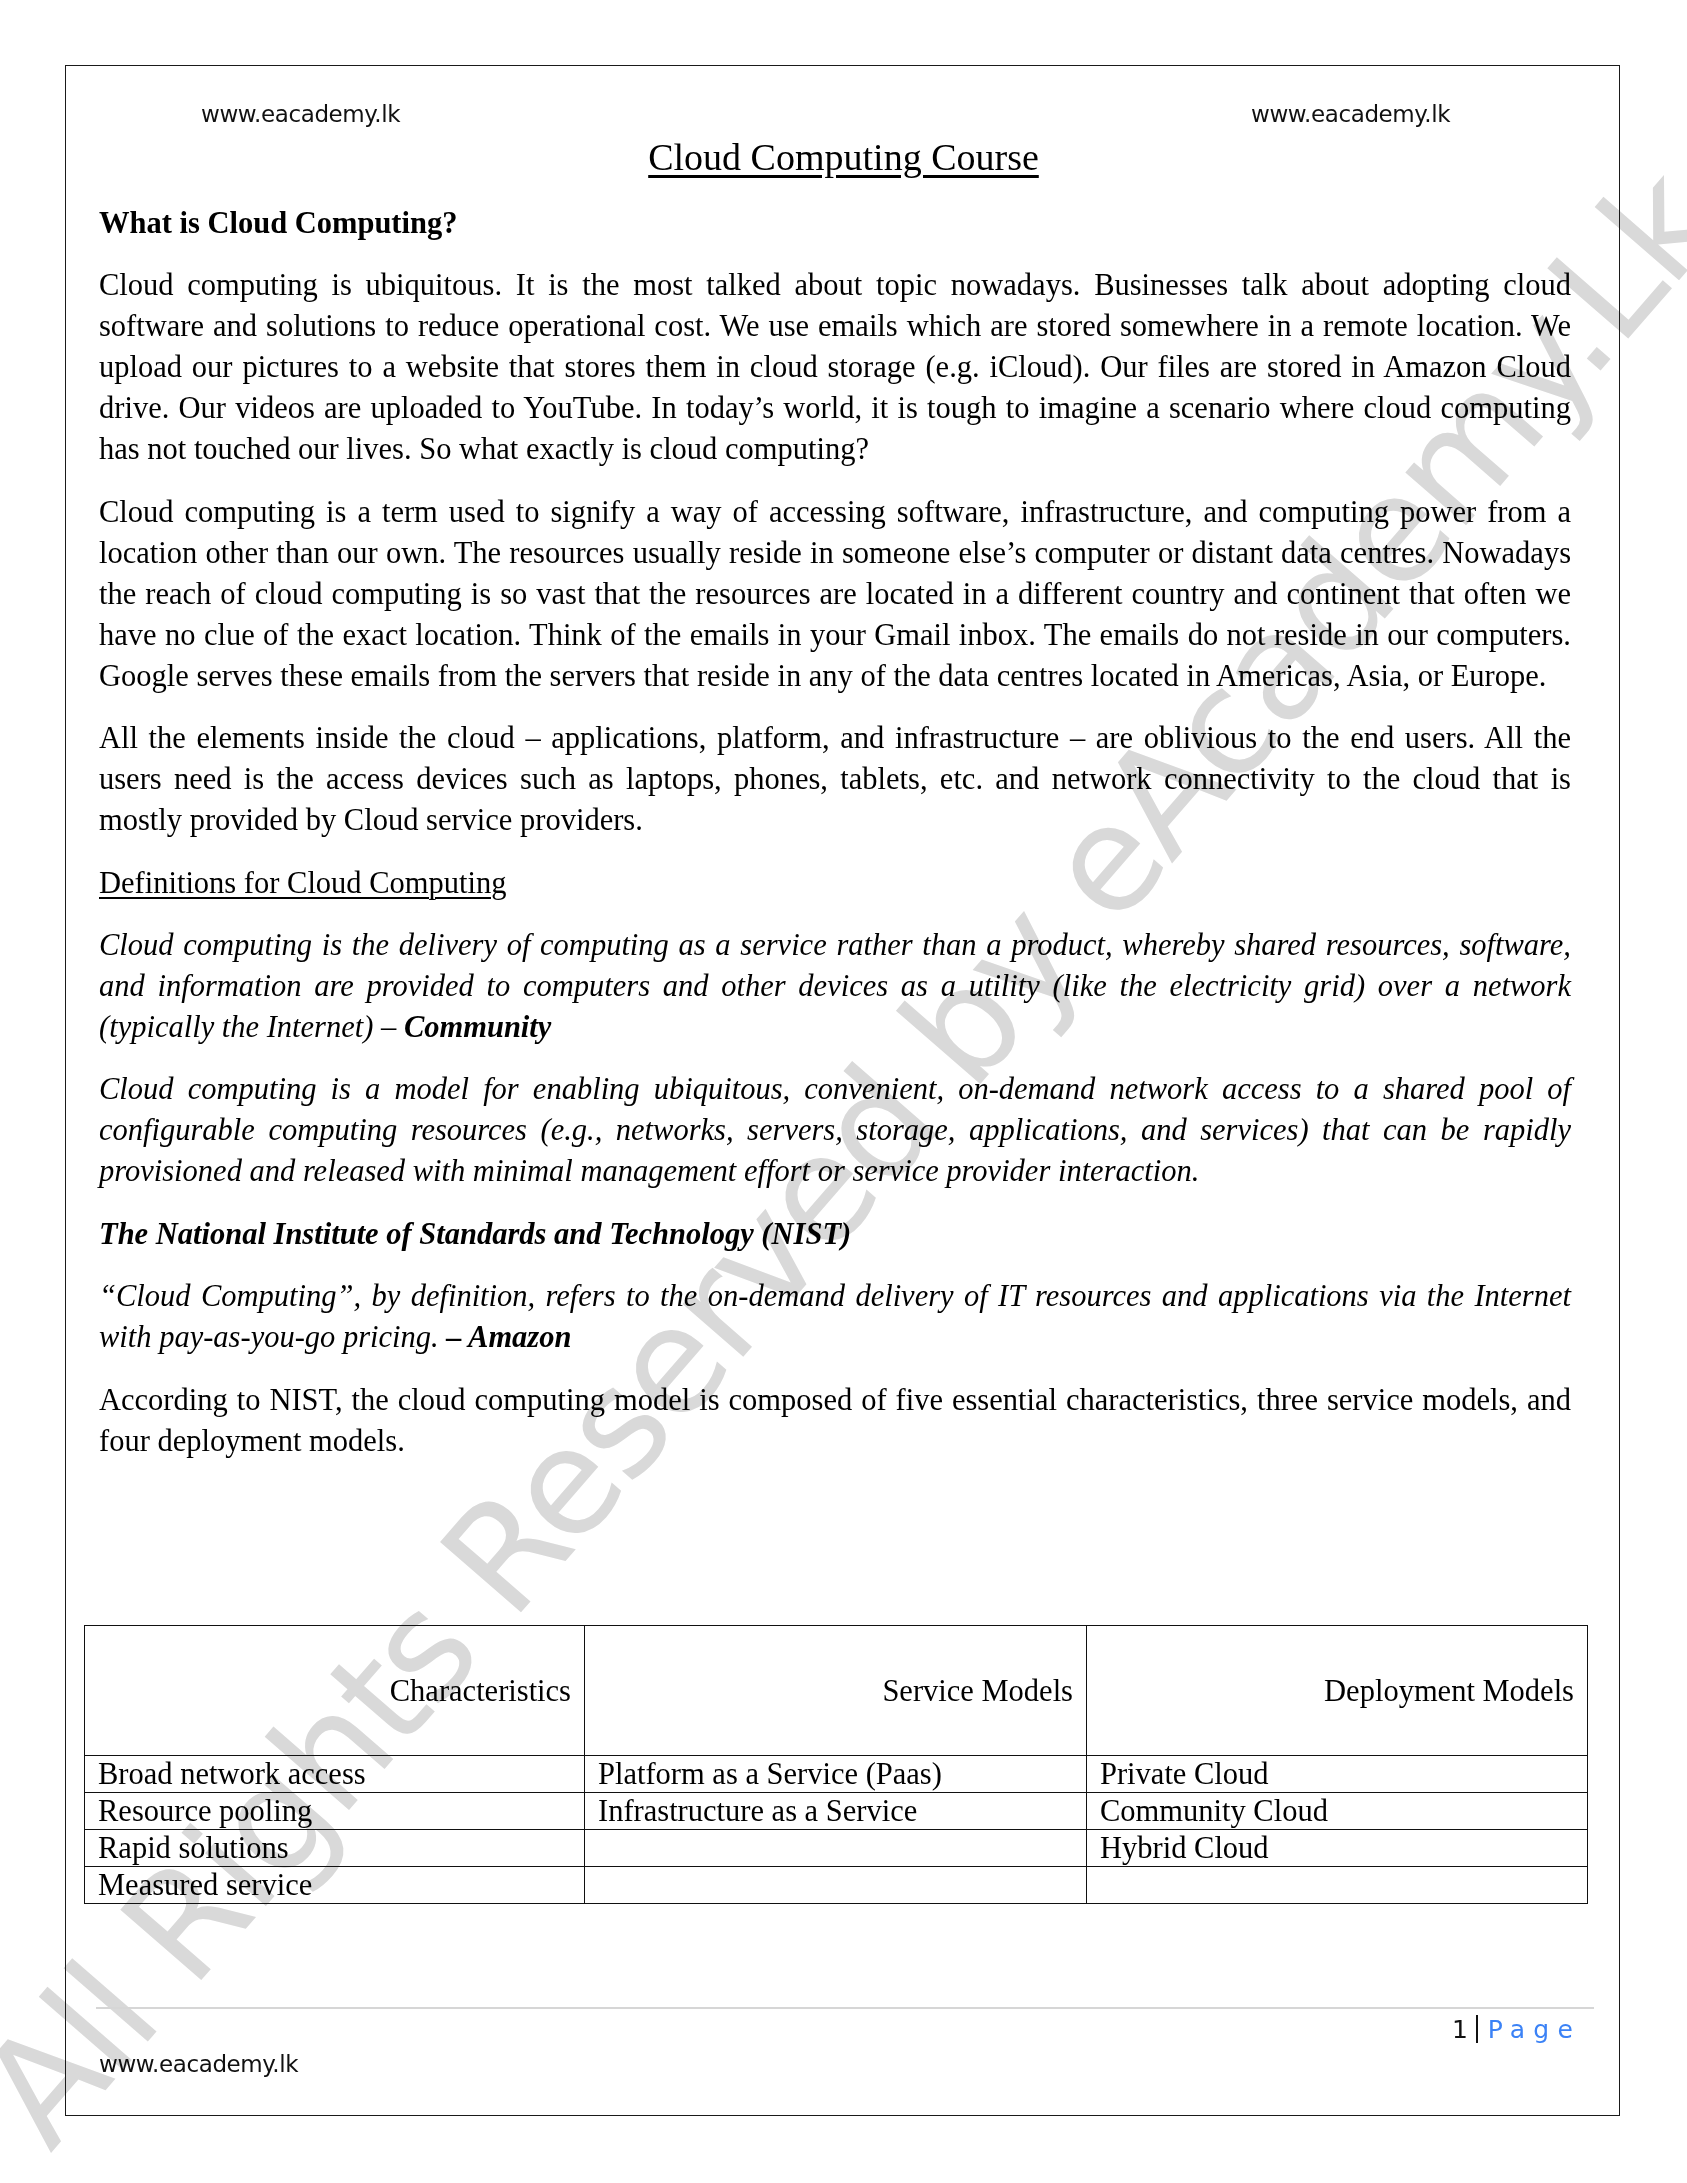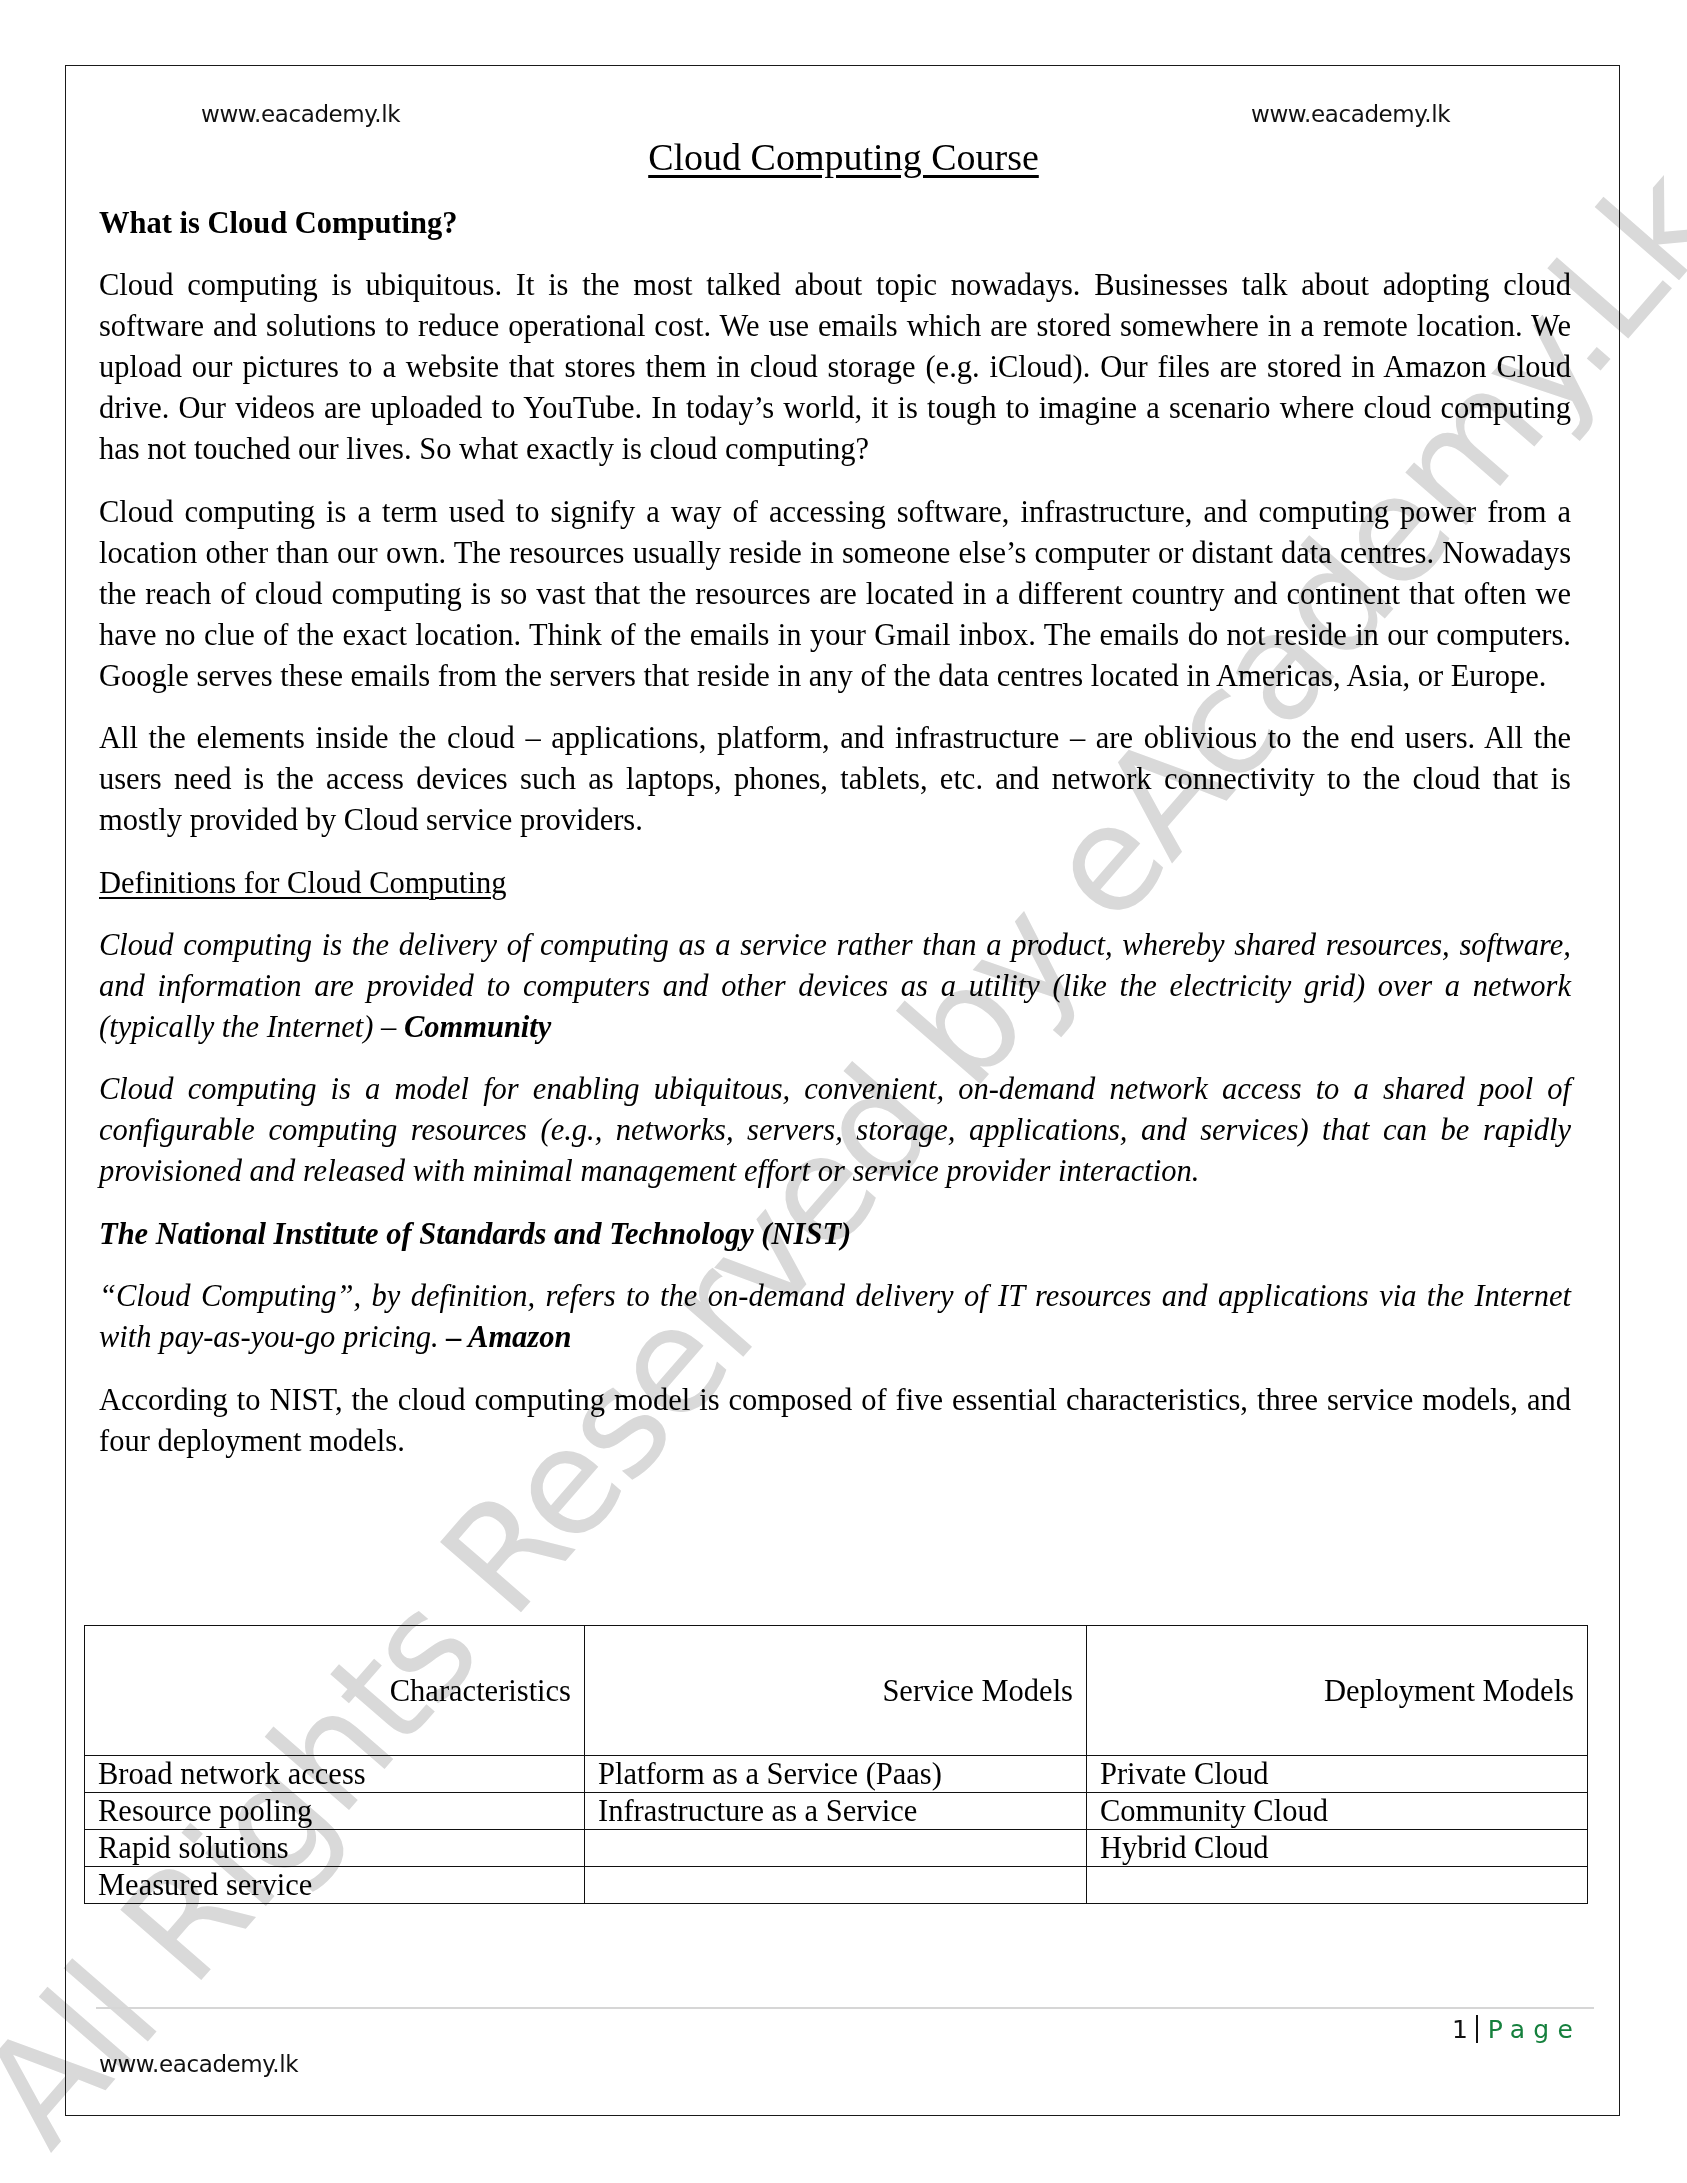--- a/index.html
+++ b/index.html
@@ -24,21 +24,21 @@
   .tbl { position:absolute; left:84px; top:1625px; width:1503px; border-collapse:collapse;
          font-size:30.5px; table-layout:fixed; }
   .tbl td { border:1.6px solid #111; padding:0 13px; vertical-align:middle; line-height:36px; }
   .tbl .th td { height:129px; text-align:right; }
   .tbl .row td { height:36px; }
   .tbl col.c1 { width:500px; } .tbl col.c2 { width:502px; } .tbl col.c3 { width:501px; }
   .footer-rule { position:absolute; left:96px; top:2007px; width:1498px; height:1.6px; background:#d6d6d6; }
   .page-num { position:absolute; top:2012px; left:1452px; font-family:"DejaVu Sans","Liberation Sans",sans-serif;
               font-size:25px; line-height:36px; color:#111; white-space:nowrap; }
   .page-num .sep { display:inline-block; width:1.6px; height:28px; background:#111; vertical-align:-5px; margin:0 10px 0 8.2px; }
-  .page-num .pg { color:#15803d; letter-spacing:8.2px; }
+  .page-num .pg { color:#3b82f6; letter-spacing:8.2px; }
   .foot-url { position:absolute; left:99px; top:2051px; font-family:"DejaVu Sans","Liberation Sans",sans-serif;
               font-size:23px; letter-spacing:-0.4px; color:#111; }
   .watermark { position:absolute; left:849px; top:1158px; transform:translate(-50%,-50%) rotate(-49deg);
                font-family:"DejaVu Sans","Liberation Sans",sans-serif; font-size:147px; color:#d9d9d9;
                white-space:nowrap; letter-spacing:-3.3px; pointer-events:none; z-index:0; }
   .layer { position:absolute; inset:0; z-index:1; }
 </style>
 </head>
 <body>
 

